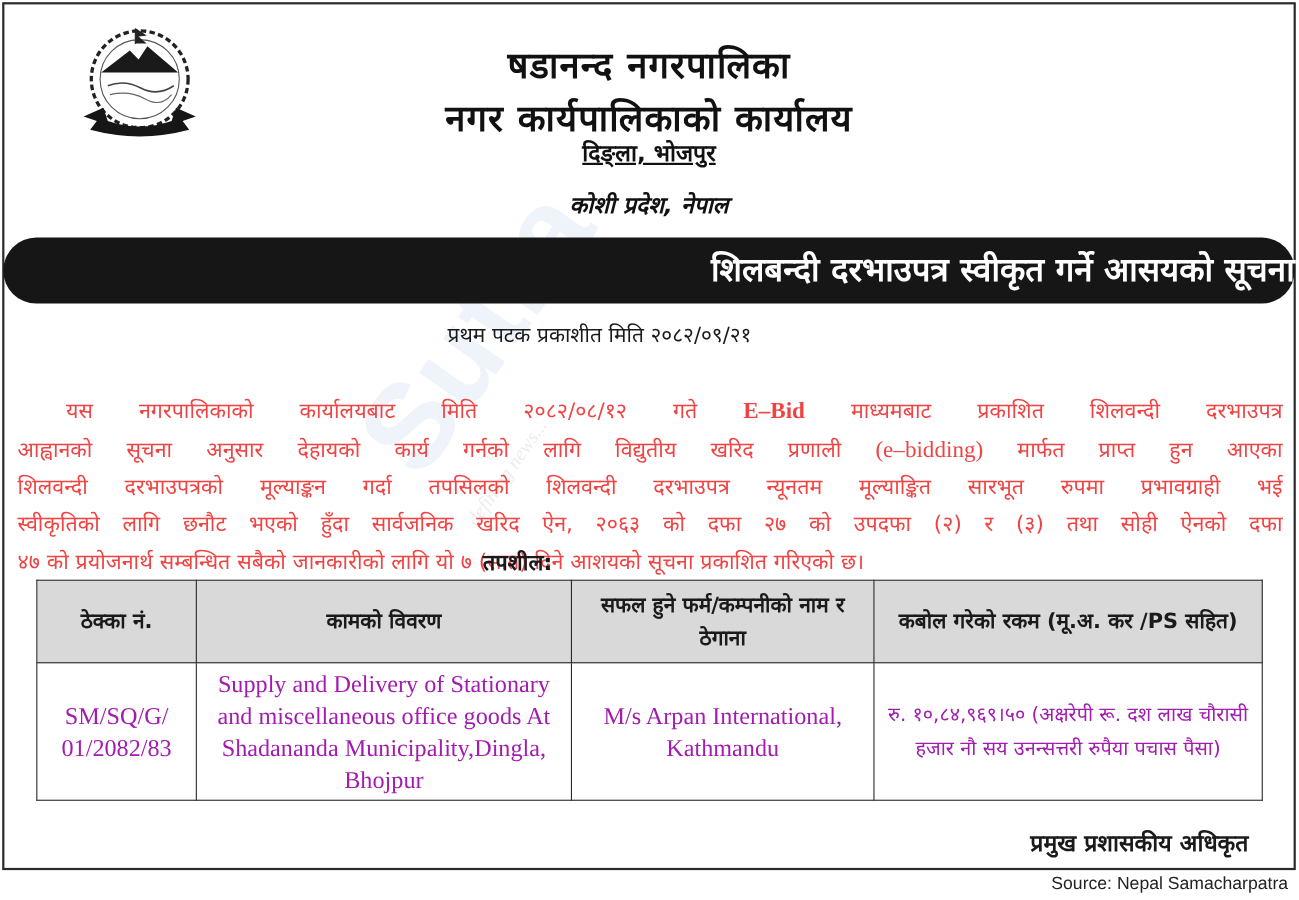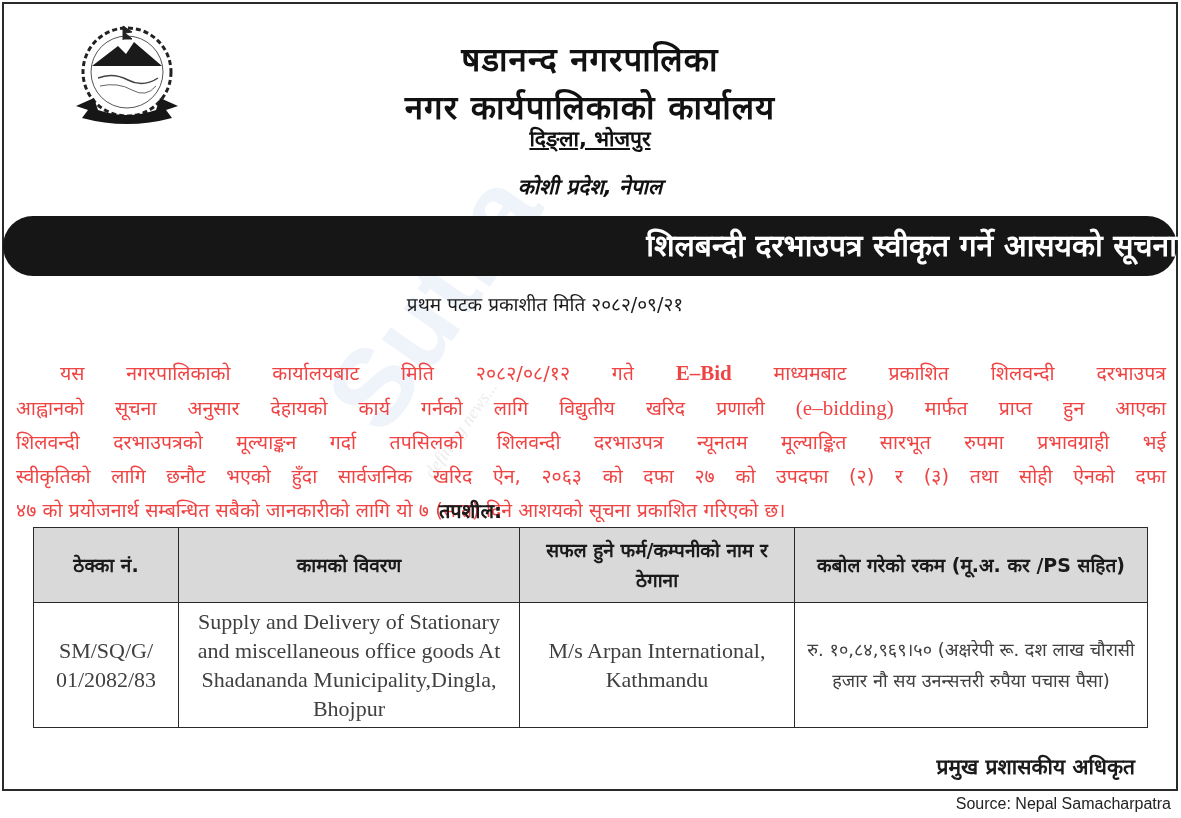--- a/index.html
+++ b/index.html
@@ -129,21 +129,21 @@
       height: 74px;
       font-size: 19px;
       font-weight: bold;
       line-height: 30px;
     }
     .tbl td {
       height: 124px;
       font-family: "Liberation Serif", serif;
       font-size: 22px;
       line-height: 29px;
-      color: #404040;
+      color: #a21caf;
       margin-top: 12px;
     }
     .tbl td.dev {
       font-family: "DejaVu Sans", sans-serif;
       font-size: 18px;
       line-height: 31px;
     }
     .col1 { width: 145px; }
     .col2 { width: 341px; }
     .col3 { width: 275px; }

